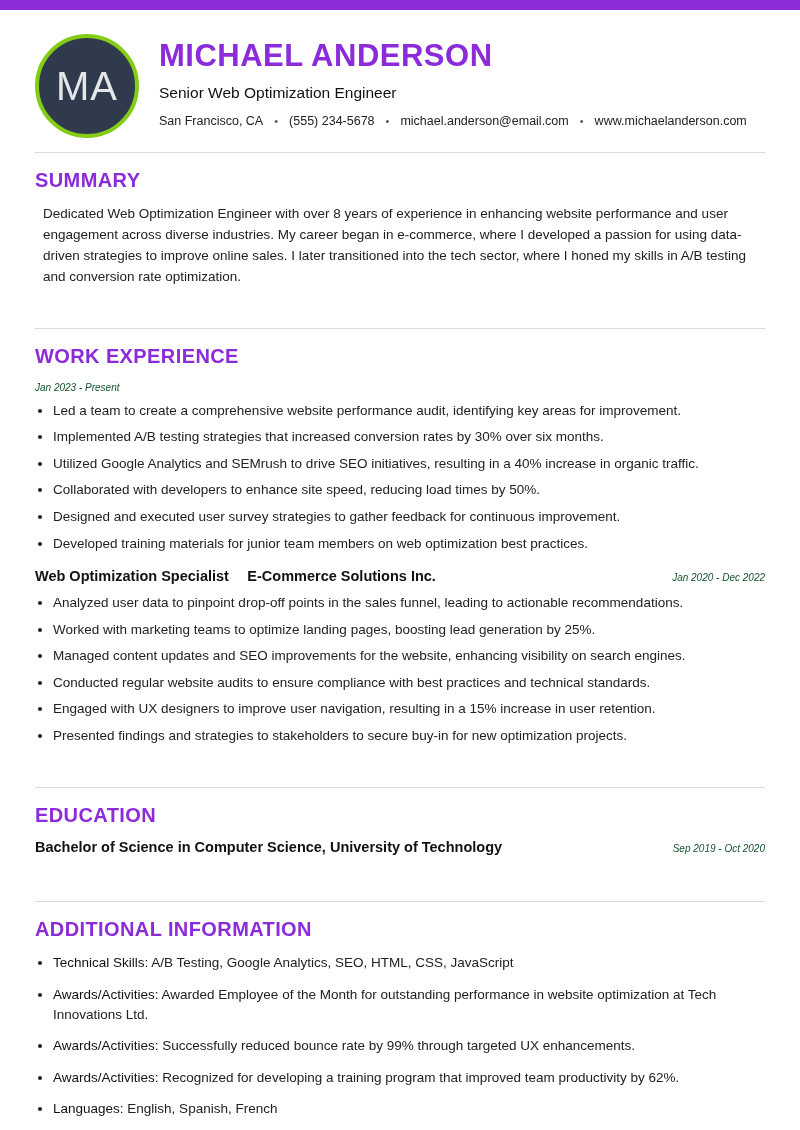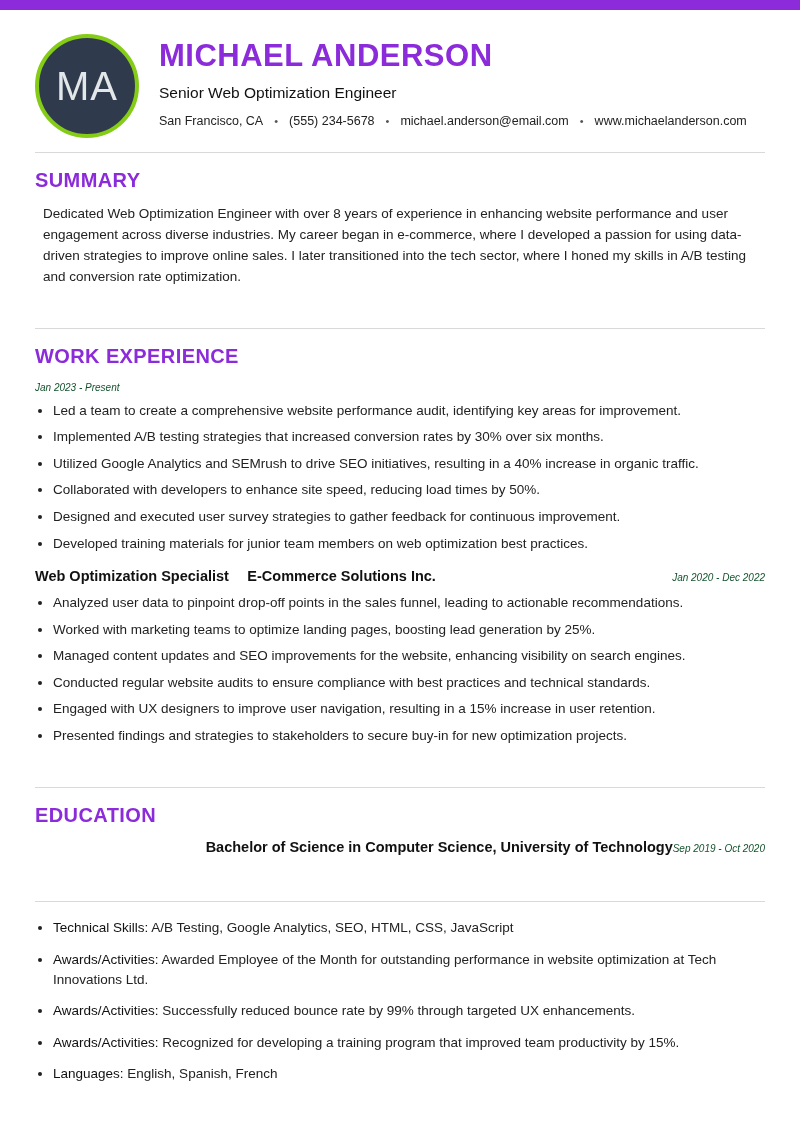--- a/index.html
+++ b/index.html
@@ -40,21 +40,21 @@
 
   .job { margin-bottom:10px; }
   .job-head { display:flex; justify-content:space-between; align-items:baseline; margin:14px 0 8px 0; }
   .job-title { font-size:14.5px; font-weight:700; color:#111; }
   .job-company { font-size:14.5px; font-weight:700; color:#111; margin-left:14px; }
   .job-dates, .edu-dates { font-size:10px; font-style:italic; color:#14532d; white-space:nowrap; }
 
   ul.bullets { margin:0; padding-left:18px; }
   ul.bullets li { font-size:13.5px; line-height:1.45; margin-bottom:7px; color:#222; }
 
-  .edu-head { display:flex; justify-content:flex-end; align-items:baseline; margin:6px 0 14px 0; }
+  .edu-head { display:flex; justify-content:space-between; align-items:baseline; margin:6px 0 14px 0; }
   .edu-degree { font-size:14.5px; font-weight:700; color:#111; }
 
   ul.extra { margin:0; padding-left:18px; }
   ul.extra li { font-size:13.5px; line-height:1.45; margin-bottom:12px; color:#222; }
   ul.extra .b { font-weight:400; color:#111; }
 
   .gap-lg { height:26px; }
 </style>
 </head>
 <body>
@@ -136,36 +136,37 @@
     <div class="edu-head">
       <span class="edu-degree">Bachelor of Science in Computer Science, University of Technology</span>
       <span class="edu-dates">Sep 2019 - Oct 2020</span>
     </div>
   </section>
 
   <div class="gap-lg"></div>
   <hr class="div">
 
   <section>
+    <h2 class="sec">ADDITIONAL INFORMATION</h2>
     <ul class="extra">
       <li>
         <span class="b">Technical Skills:</span>
         <span>A/B Testing, Google Analytics, SEO, HTML, CSS, JavaScript</span>
       </li>
       <li>
         <span class="b">Awards/Activities:</span>
         <span>Awarded Employee of the Month for outstanding performance in website optimization at Tech Innovations Ltd.</span>
       </li>
       <li>
         <span class="b">Awards/Activities:</span>
         <span>Successfully reduced bounce rate by 99% through targeted UX enhancements.</span>
       </li>
       <li>
         <span class="b">Awards/Activities:</span>
-        <span>Recognized for developing a training program that improved team productivity by 15%.</span>
+        <span>Recognized for developing a training program that improved team productivity by 62%.</span>
       </li>
       <li>
         <span class="b">Languages:</span>
         <span>English,  Spanish,  French</span>
       </li>
     </ul>
   </section>
 
 </div>
 

